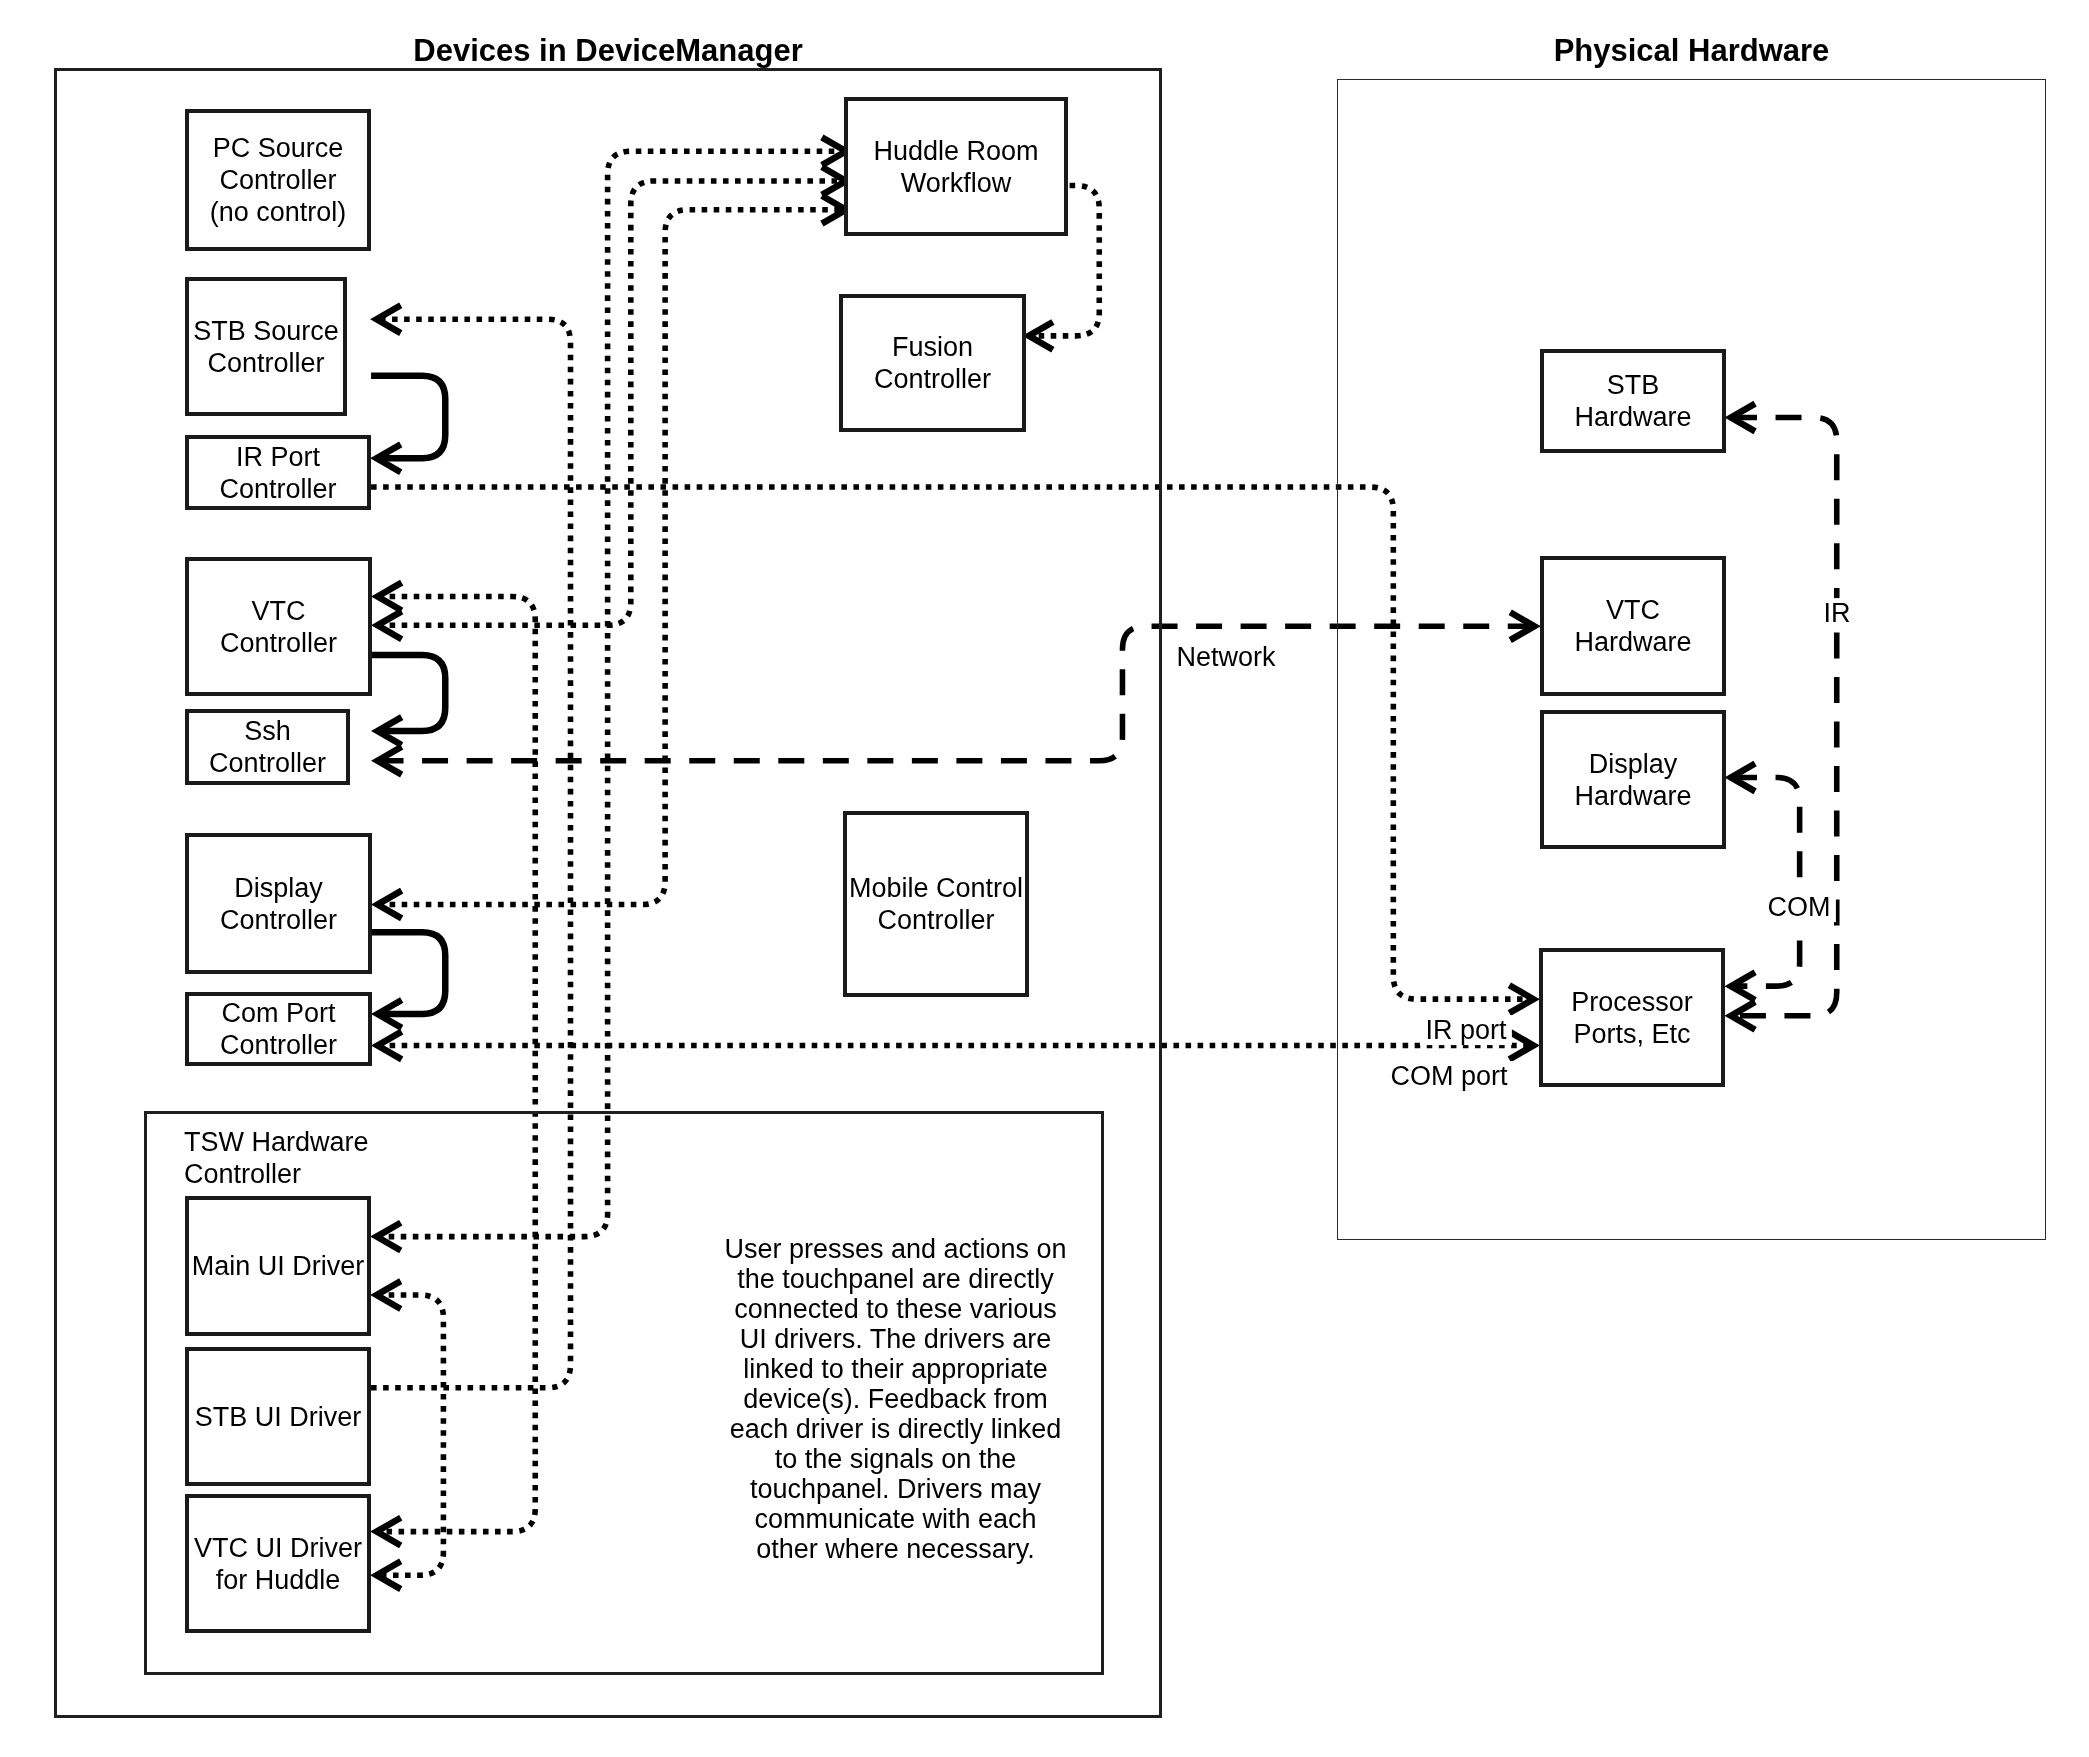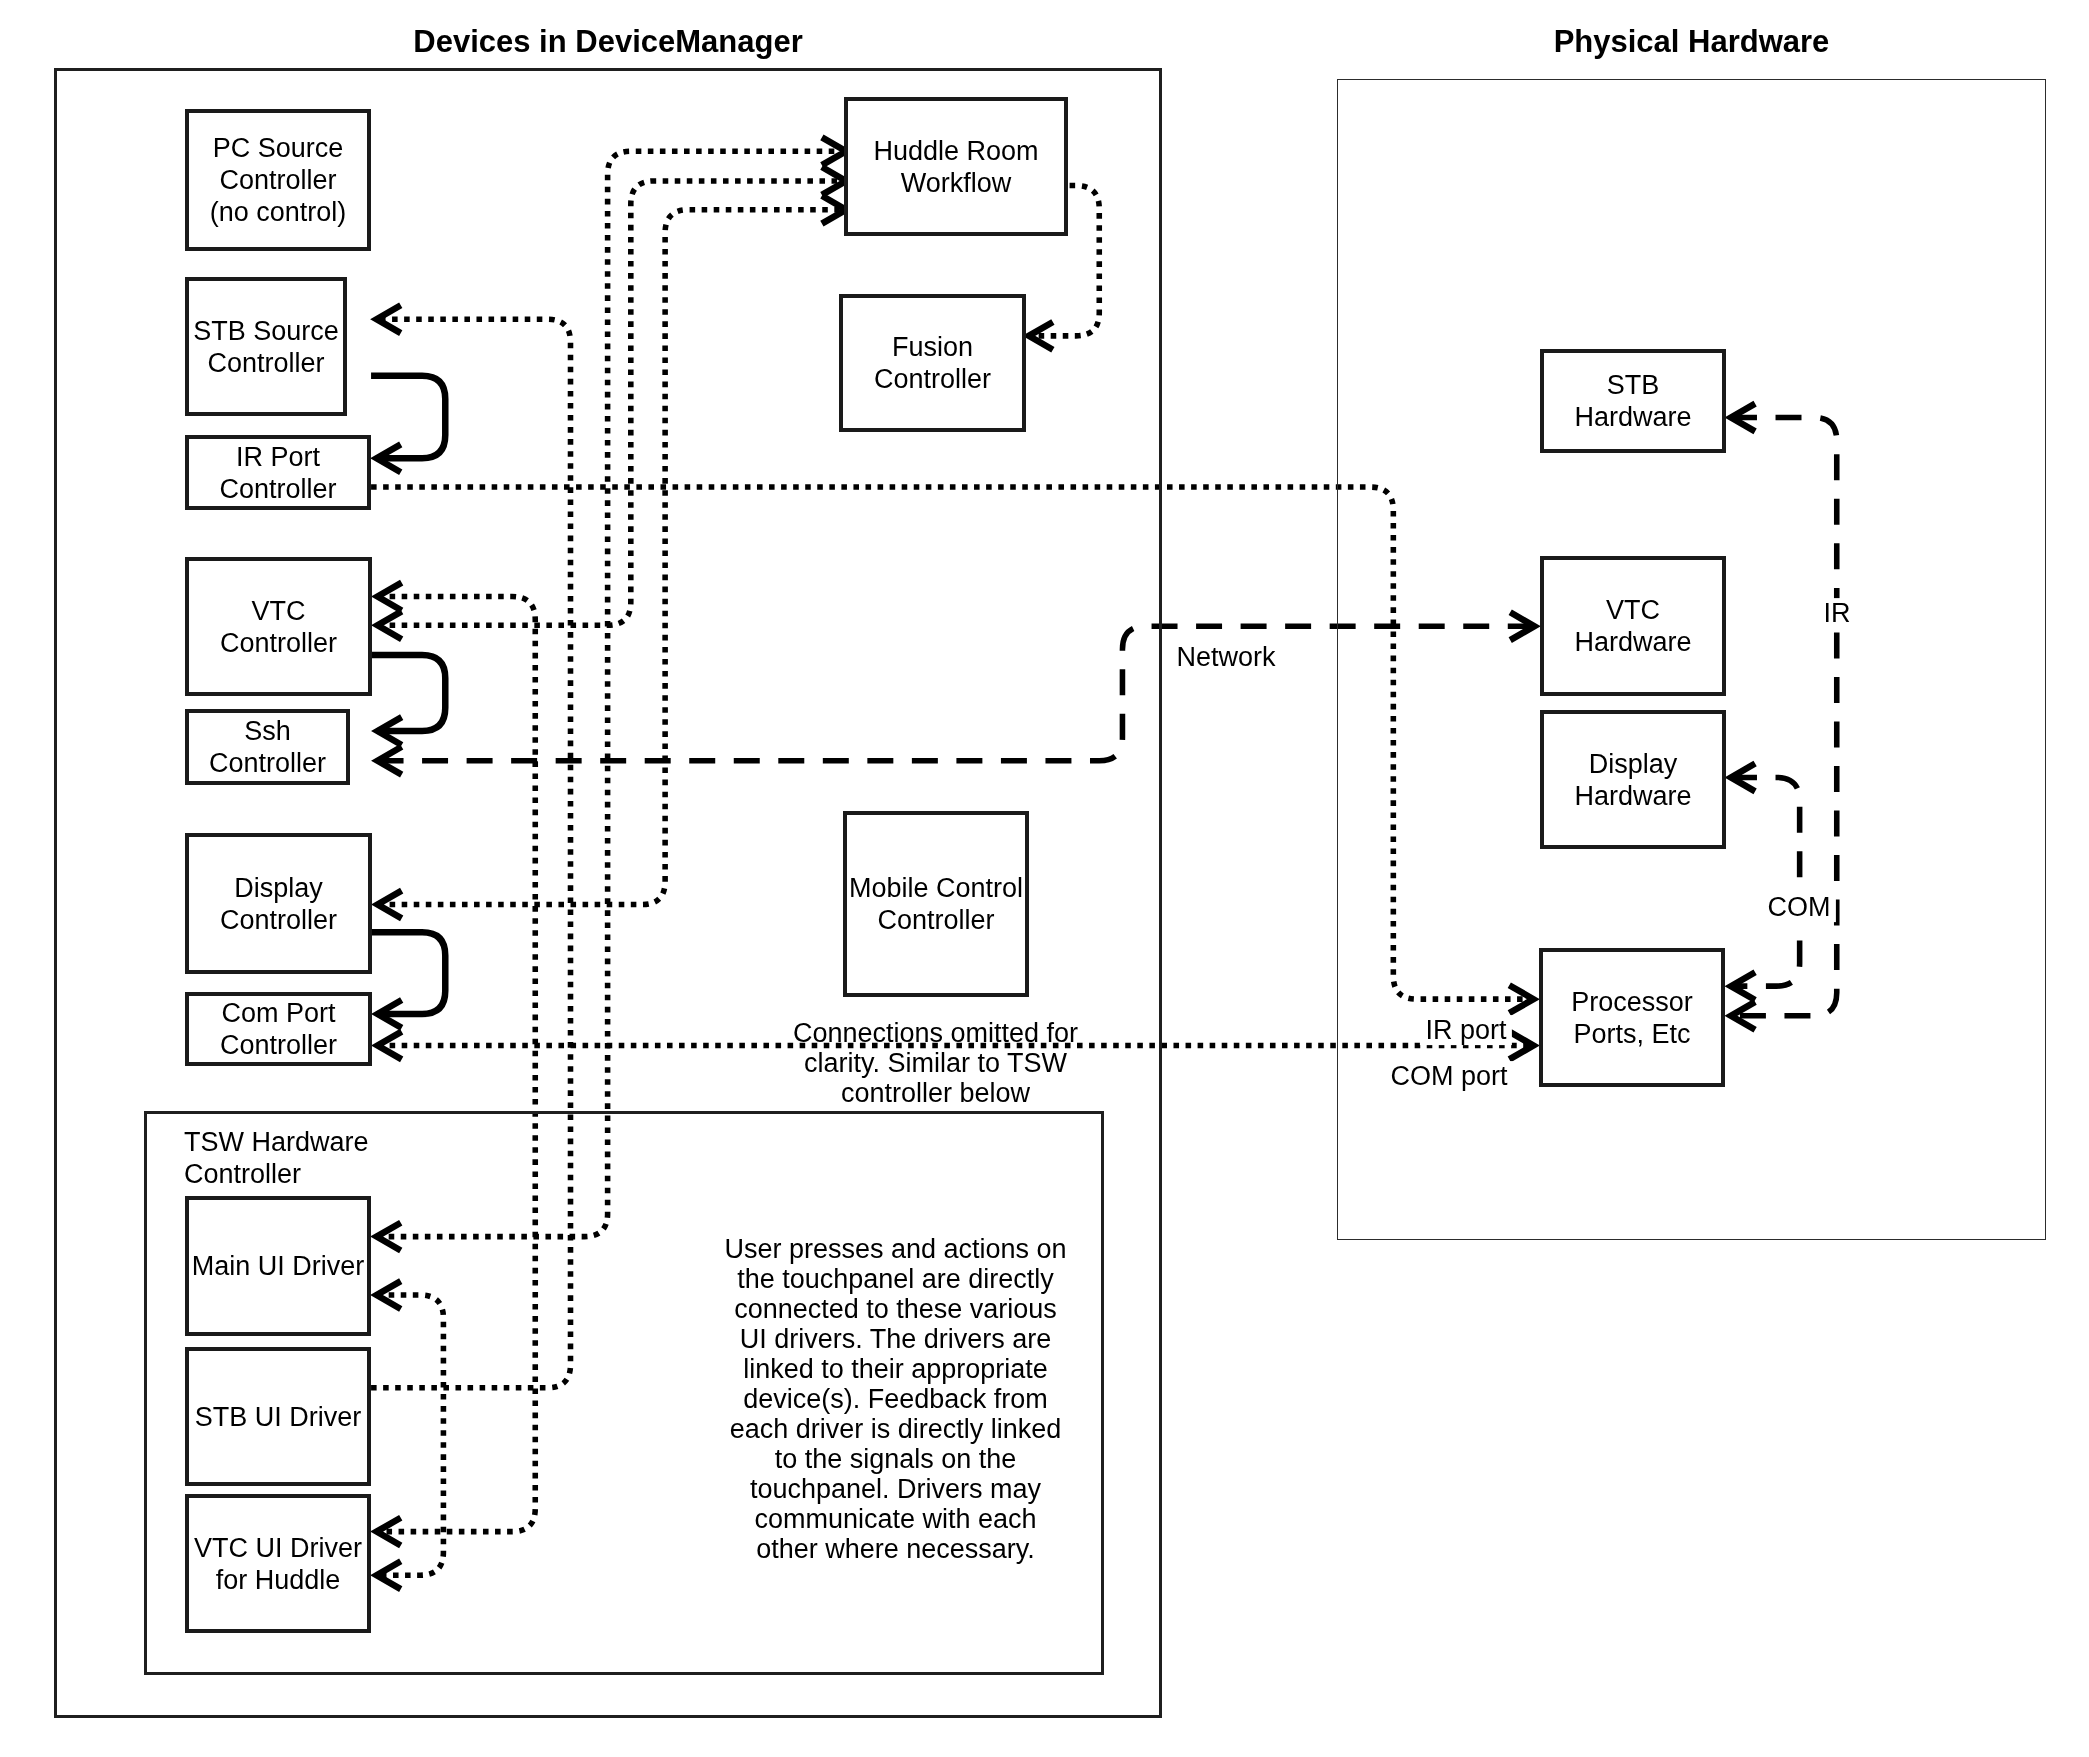--- a/index.html
+++ b/index.html
@@ -8,20 +8,21 @@
     font-family:"Liberation Sans","DejaVu Sans",sans-serif;color:#000;
   }
   .stage svg{position:absolute;left:0;top:0;}
   .frame{position:absolute;background:transparent;box-sizing:border-box;}
   .frame.devices{border:3.7px solid #1f1f1f;}
   .frame.physical{border:1.9px solid #2c2c2c;}
   .frame.tsw{border:3.7px solid #1f1f1f;}
   .diagram-title{
     position:absolute;text-align:center;font-weight:bold;font-size:31px;line-height:35px;
     white-space:pre-line;
+    margin-top:9px;
   }
   .node{
     position:absolute;box-sizing:border-box;border:4.6px solid #1a1a1a;background:#ffffff;
     display:flex;align-items:center;justify-content:center;text-align:center;
     font-size:27px;line-height:32px;white-space:pre-line;
   }
   .freelabel{
     position:absolute;font-size:27px;line-height:32px;white-space:pre-line;
   }
   .para{
@@ -108,23 +109,20 @@
 for Huddle</div>
   <div class="node" style="left:1540px;top:349px;width:186px;height:104px;">STB
 Hardware</div>
   <div class="node" style="left:1540px;top:556px;width:186px;height:140px;">VTC
 Hardware</div>
   <div class="node" style="left:1540px;top:710px;width:186px;height:139px;">Display
 Hardware</div>
   <div class="node" style="left:1539px;top:948px;width:186px;height:139px;">Processor
 Ports, Etc</div>
 
-  <div class="caption" style="left:750px;top:1018px;width:371px;">Connections omitted for
-clarity. Similar to TSW
-controller below</div>
   <div class="para" style="left:710px;top:1234px;width:371px;">User presses and actions on
 the touchpanel are directly
 connected to these various
 UI drivers.  The drivers are
 linked to their appropriate
 device(s). Feedback from
 each driver is directly linked
 to the signals on the
 touchpanel. Drivers may
 communicate with each

